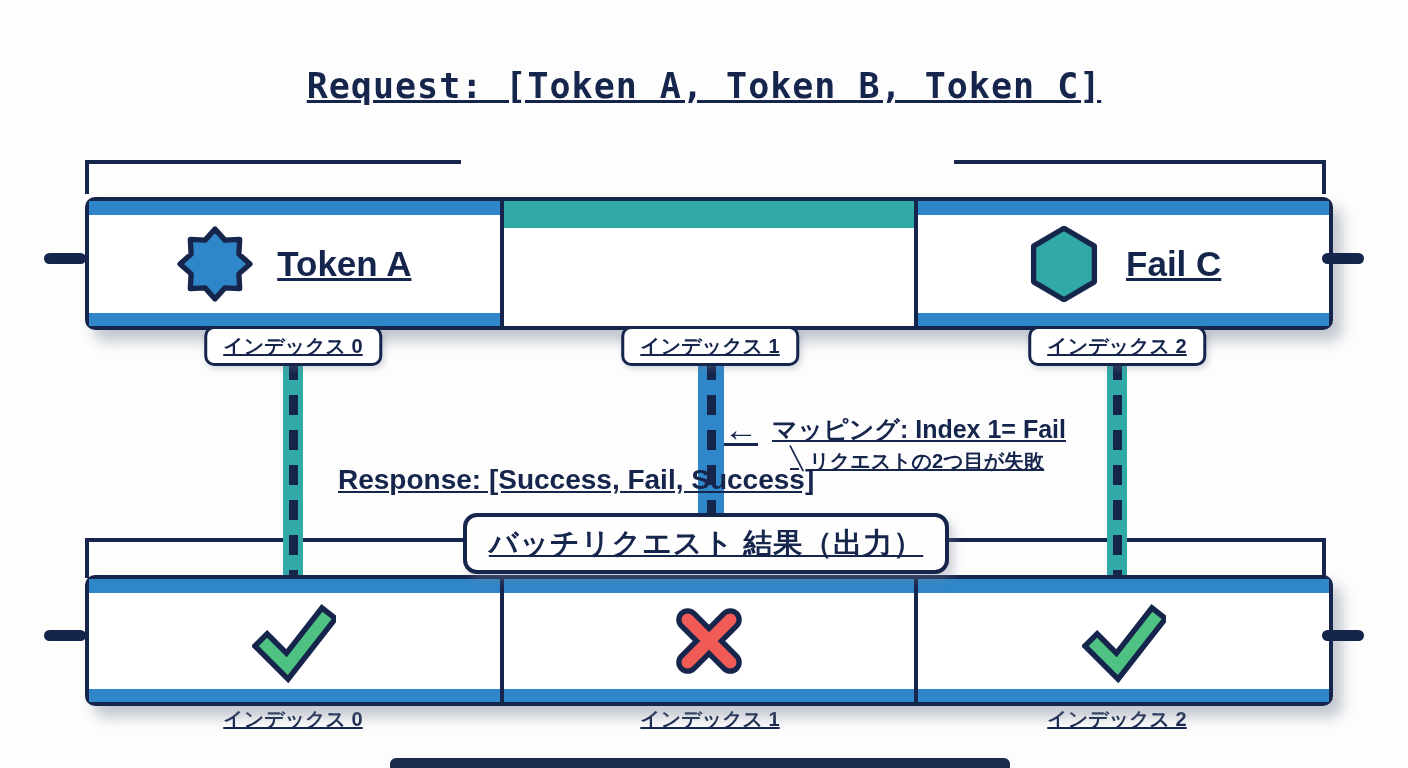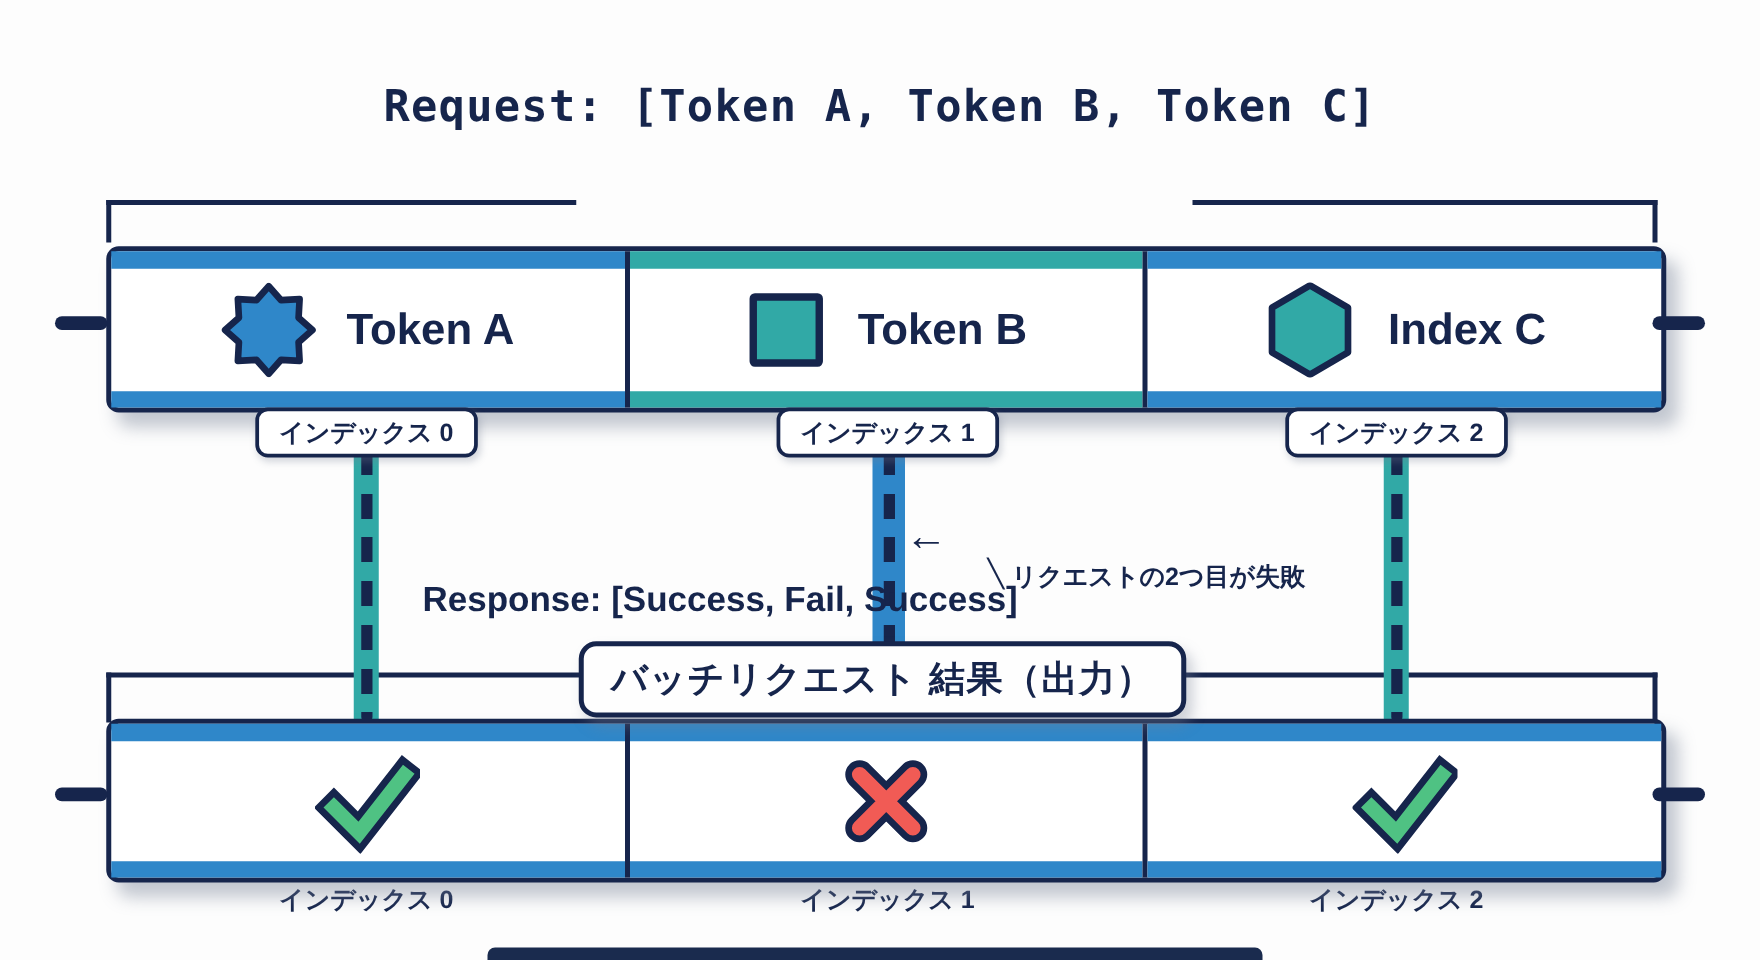--- a/index.html
+++ b/index.html
@@ -1,21 +1,21 @@
 <!DOCTYPE html>
 <html><head>
 <meta charset="utf-8">
 <style>
   html,body{margin:0;padding:0;background:#e8e8e8;}
   #canvas{
     position:relative;width:1408px;height:768px;overflow:hidden;
     background:#fdfdfd;font-family:"Liberation Sans","DejaVu Sans",sans-serif;
     color:#16254c;
   }
-  .abs{position:absolute;}
+  .abs{position:absolute;text-decoration:underline;}
   
   .title{
     left:0;right:0;top:66px;text-align:center;
     font-family:"DejaVu Sans Mono","Liberation Mono",monospace;
     font-weight:bold;font-size:35px;letter-spacing:1px;color:#16254c;
   }
   
   .bracket-seg{height:30px;border-top:4px solid #16254c;}
   .hook-left{border-left:4px solid #16254c;}
   .hook-right{border-right:4px solid #16254c;}
@@ -107,50 +107,43 @@
           <svg width="76" height="76" viewBox="0 0 100 100">
             <polygon points="50,4 63,18.6 82.5,17.5 81.4,37 96,50 81.4,63 82.5,82.5 63,81.4 50,96 37,81.4 17.5,82.5 18.6,63 4,50 18.6,37 17.5,17.5 37,18.6" fill="#2f87c9" stroke="#16254c" stroke-width="7" stroke-linejoin="round"></polygon>
           </svg>
         </span>
         <span>Token A</span>
       </div>
       <div class="bar bottom bar-blue"></div>
     </div>
     <div class="cell">
       <div class="bar bar-teal"></div>
-      <div class="content">
-        <span>
-          <svg width="66" height="66" viewBox="0 0 100 100">
-            <rect x="10" y="10" width="80" height="80" fill="#31a9a6" stroke="#16254c" stroke-width="9" rx="2"></rect>
-          </svg>
-        </span>
-        <span>Token B</span>
-      </div>
       <div class="bar bottom bar-teal"></div>
     </div>
     <div class="cell">
       <div class="bar bar-blue"></div>
       <div class="content">
         <span>
           <svg width="76" height="76" viewBox="0 0 100 100">
             <polygon points="50,3 90,26.5 90,73.5 50,97 10,73.5 10,26.5" fill="#31a9a6" stroke="#16254c" stroke-width="7" stroke-linejoin="round"></polygon>
           </svg>
         </span>
-        <span>Index C</span>
+        <span>Fail C</span>
       </div>
       <div class="bar bottom bar-blue"></div>
     </div>
   </div>
 
   <div class="abs chip" style="left:293px;">インデックス 0</div>
   <div class="abs chip" style="left:710px;">インデックス 1</div>
   <div class="abs chip" style="left:1117px;">インデックス 2</div>
 
   <div class="abs map-note" style="left:724px;top:412px;">
     <span class="arrow">←</span>
+    <span class="note-text">マッピング: Index 1= Fail</span>
   </div>
   <div class="abs map-subnote" style="left:790px;top:448px;">
     <span class="tick">╲</span>
     <span>リクエストの2つ目が失敗</span>
   </div>
 
   <div class="abs response-text" style="left:338px;top:464px;">Response: [Success, Fail, Success]</div>
 
   <div class="abs bracket-seg hook-left" style="left:85px;top:538px;width:378px;height:36px;"></div>
   <div class="abs bracket-seg hook-right" style="left:941px;top:538px;width:381px;height:36px;"></div>

